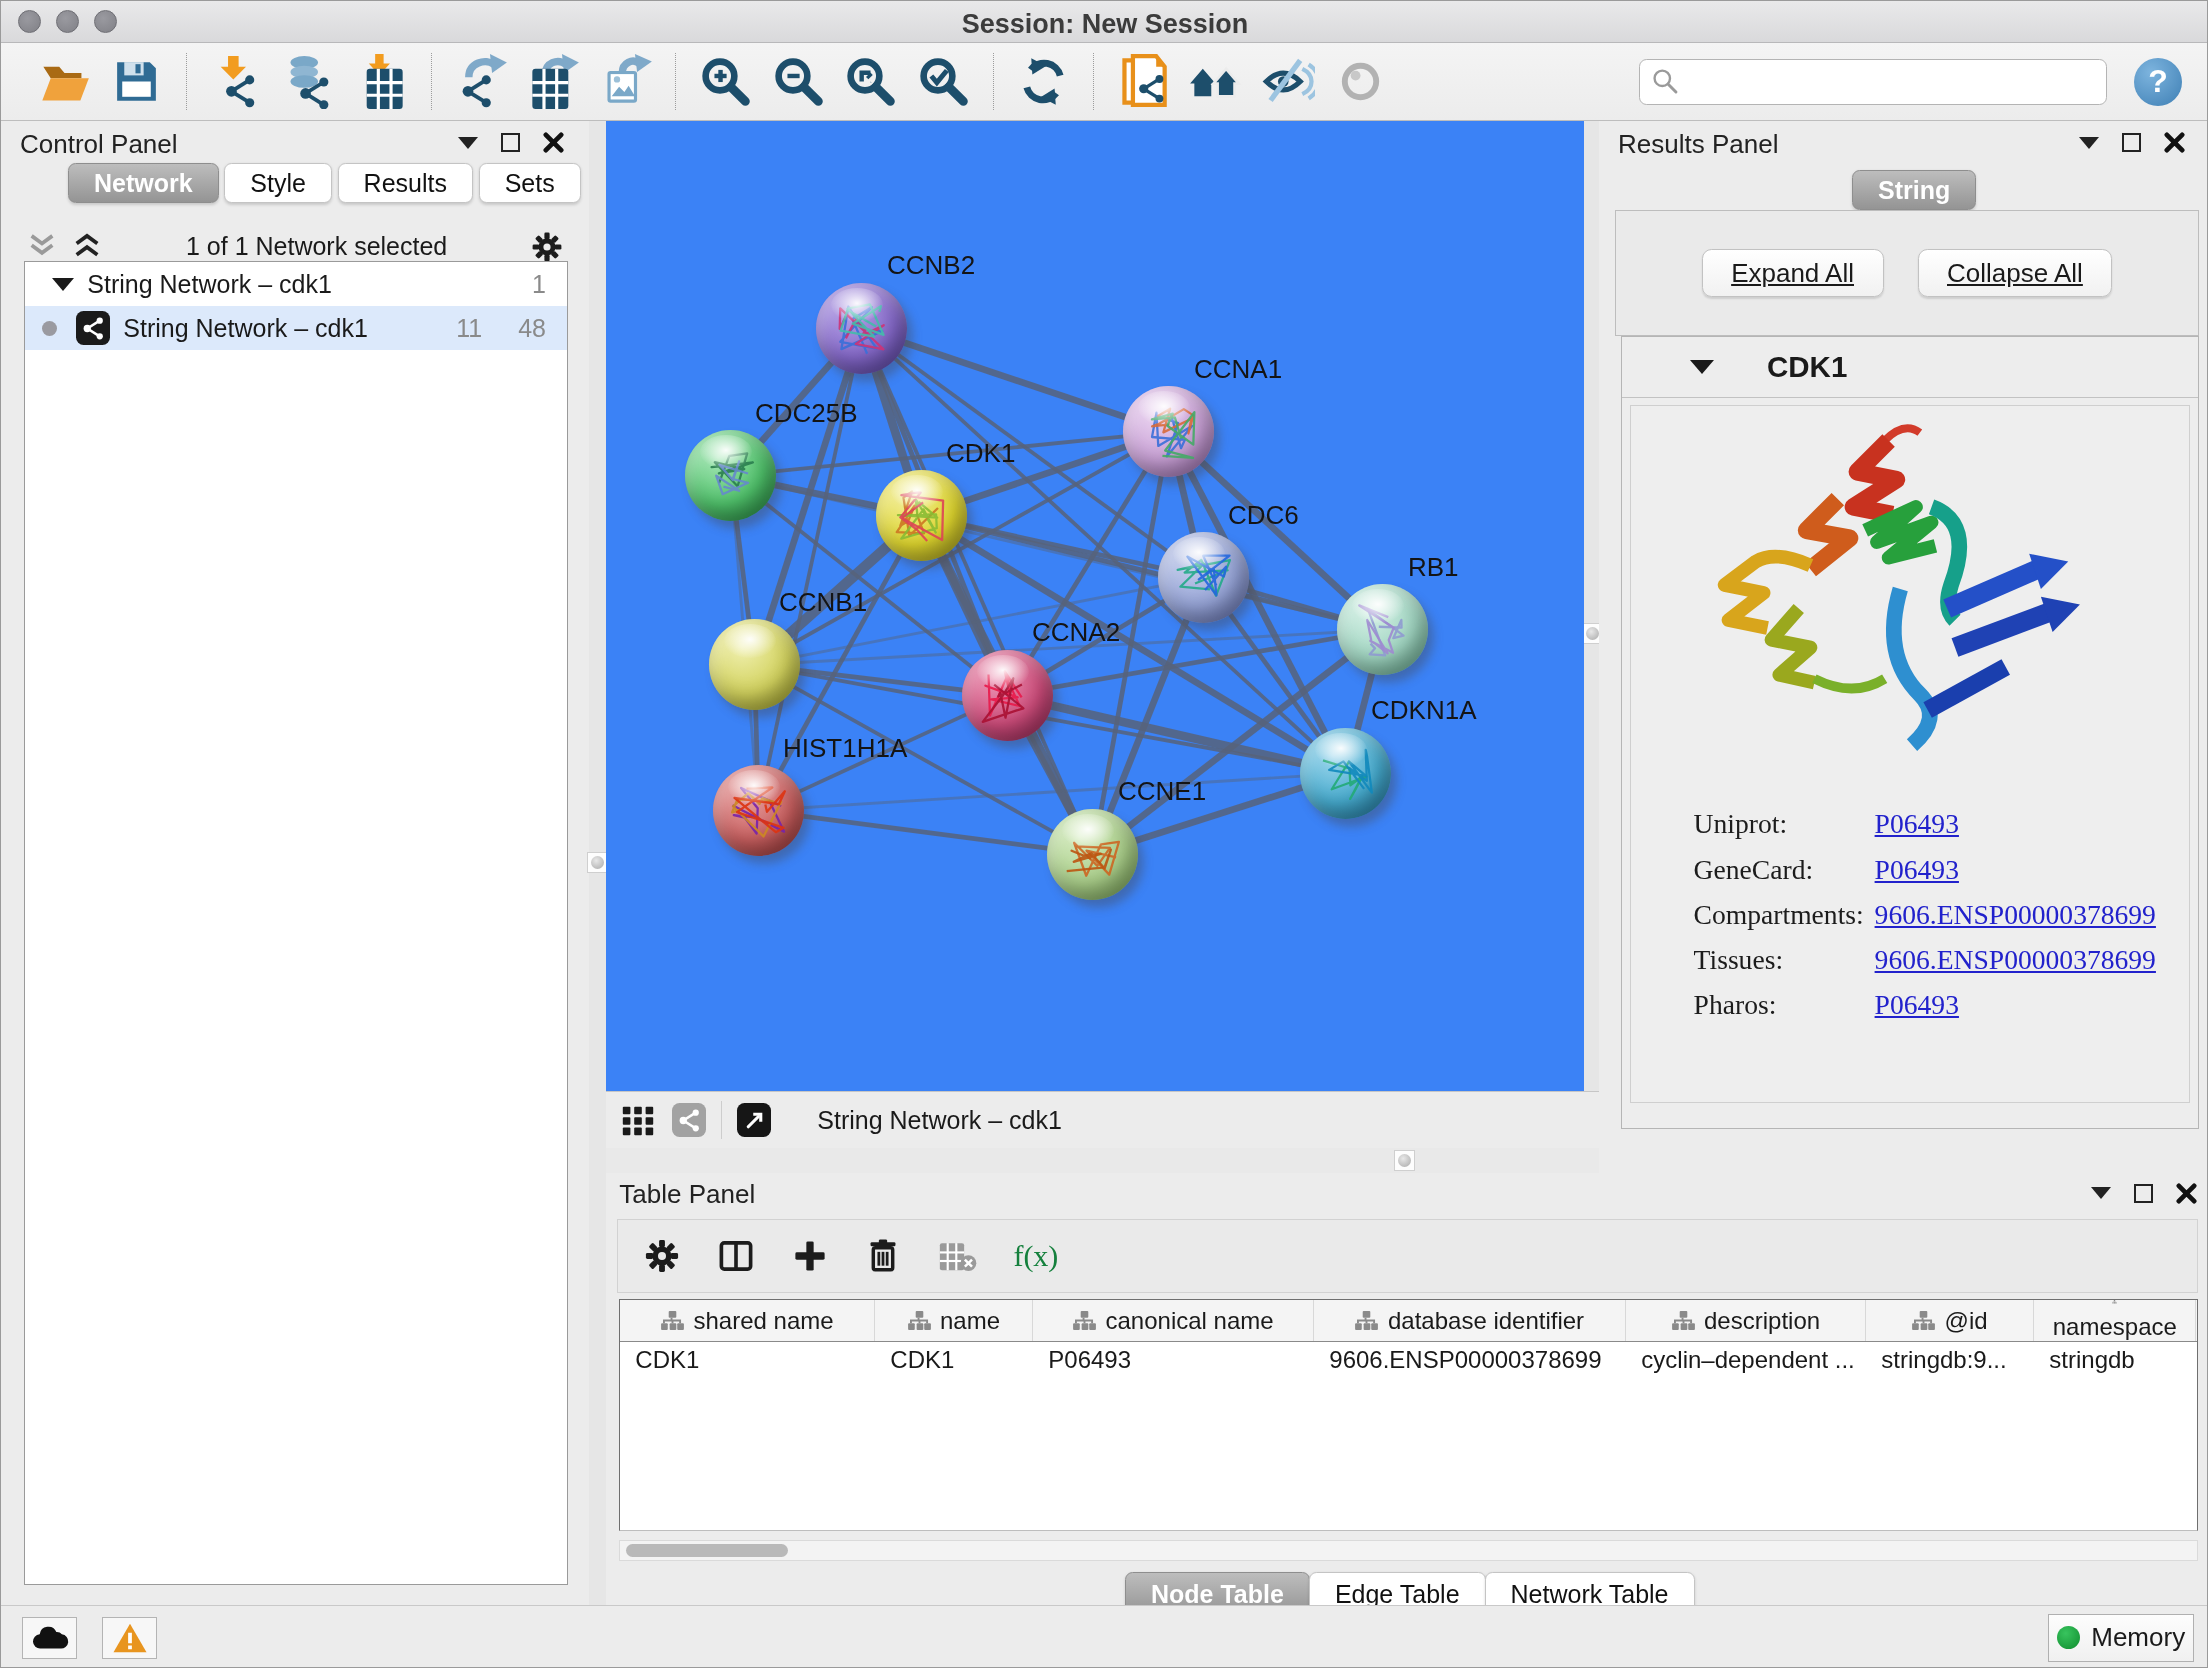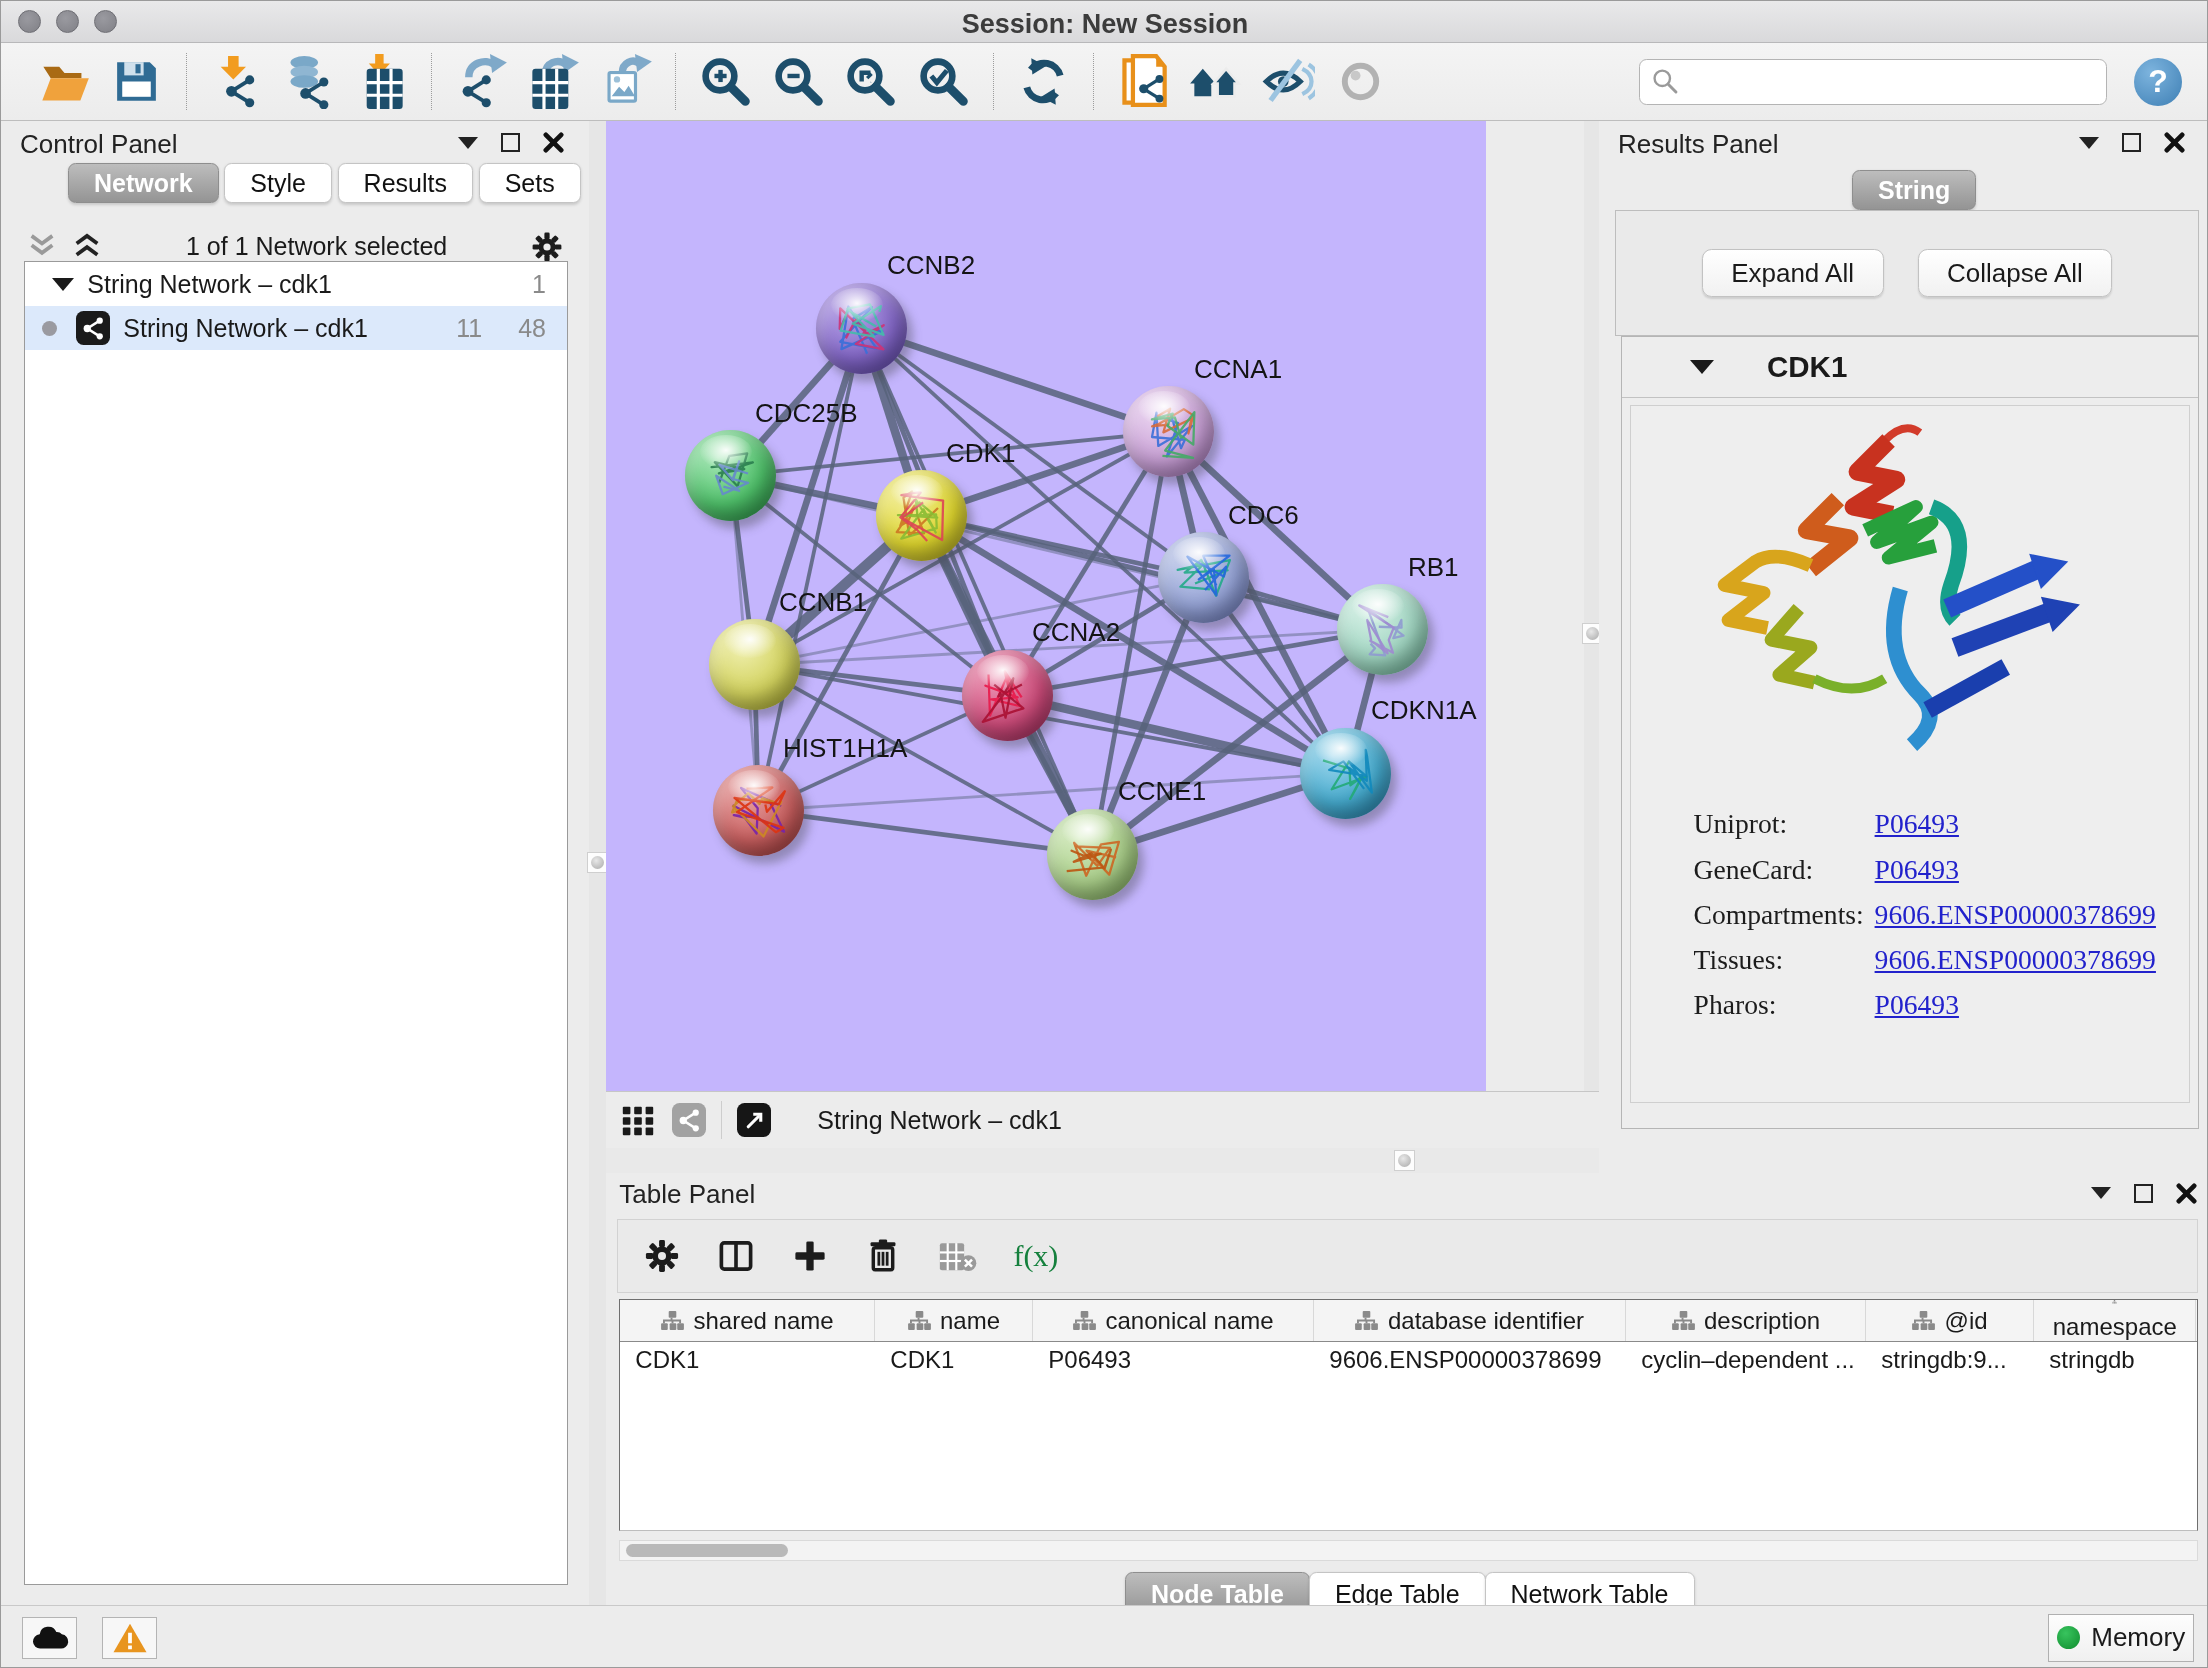--- a/index.html
+++ b/index.html
@@ -51,37 +51,37 @@
   .sharebox{ width:34px; height:34px; border-radius:7.6px; display:flex; align-items:center;
      justify-content:center; }
   
   .vsplit{ position:absolute; width:17px; background:#e6e6e6; }
   .hsplit{ position:absolute; height:25px; background:#e9e9e9; }
   .handle{ position:absolute; width:21px; height:21px; background:#fdfdfd; border:1px solid #cfcfcf;
      display:flex; align-items:center; justify-content:center; }
   .handle i{ width:13.3px; height:13.3px; border-radius:50%;
      background:radial-gradient(circle at 40% 35%, #e8e8e8, #a8a8a8); display:block; }
   
-  .netcanvas{ position:absolute; left:605px; top:120px; width:880px; height:970px; background:#c4b5fd;text-decoration:underline; }
+  .netcanvas{ position:absolute; left:605px; top:120px; width:978px; height:970px; background:#3b82f6;text-decoration:underline; }
   .netcanvas svg.edges{ position:absolute; left:0; top:0; }
   .node{ position:absolute; width:91px; height:91px; border-radius:50%; overflow:hidden;
      box-shadow:5.7px 7.6px 9.5px rgba(70,70,80,.40), inset -7.6px -11.4px 19px rgba(0,0,0,.28),
                 inset 5.7px 9.5px 15px rgba(255,255,255,.30); }
   .node::before{ content:""; position:absolute; left:16%; top:5%; width:58%; height:38%;
      border-radius:50%; background:radial-gradient(ellipse at 50% 45%, rgba(255,255,255,.95),
      rgba(255,255,255,0) 74%); }
   .nlabel{ position:absolute; font-size:26px; color:#141414; white-space:nowrap; }
   .netstatus{ position:absolute; left:605px; top:1090px; width:1604px; height:57px; background:#ececec;
      border-top:1px solid #c6c6c6; display:flex; align-items:center; padding:0 13.3px; font-size:25px; }
   .ns-sep{ width:0; height:38px; border-left:1px solid #cdcdcd; margin:0 15px; }
   .gray{ color:#8f8f8f; }
   
   .results{ position:absolute; left:1598px; top:120px; width:611px; height:1052px; background:#ececec; }
   .res-box{ position:absolute; left:16px; top:89px; width:584px; height:126px; border:1px solid #bdbdbd;
-     background:#eaeaea; display:flex; align-items:center; justify-content:center; gap:34px; }
+     background:#eaeaea; display:flex; align-items:center; justify-content:center; gap:34px;text-decoration:underline; }
   .btn{ height:48px; padding:0 28.5px; background:linear-gradient(#ffffff,#f1f1f1);
      border:1px solid #c2c2c2; border-radius:9.5px; font-size:26px; display:flex; align-items:center;
      box-shadow:0 1.9px 1.9px rgba(0,0,0,.12);}
   .entry{ position:absolute; left:22px; top:215px; width:578px; height:793px; border:1px solid #b5b5b5;
      background:#ededed; }
   .entry-head{ height:61px; border-bottom:1px solid #c2c2c2; display:flex; align-items:center; }
   .entry-body{ position:absolute; left:7.6px; top:68px; right:7.6px; bottom:25px; border:1px solid #cScfcf;
      border:1px solid #cfcfcf; background:#eeeeee; overflow:hidden; }
   .xl-title{ font-family:"Liberation Serif", serif; font-weight:700; font-size:29.5px; margin:17px 0 5.7px 38px; }
   .xl-row{ display:flex; font-family:"Liberation Serif", serif; font-size:27.6px; margin:13.3px 0 0 63px; }

